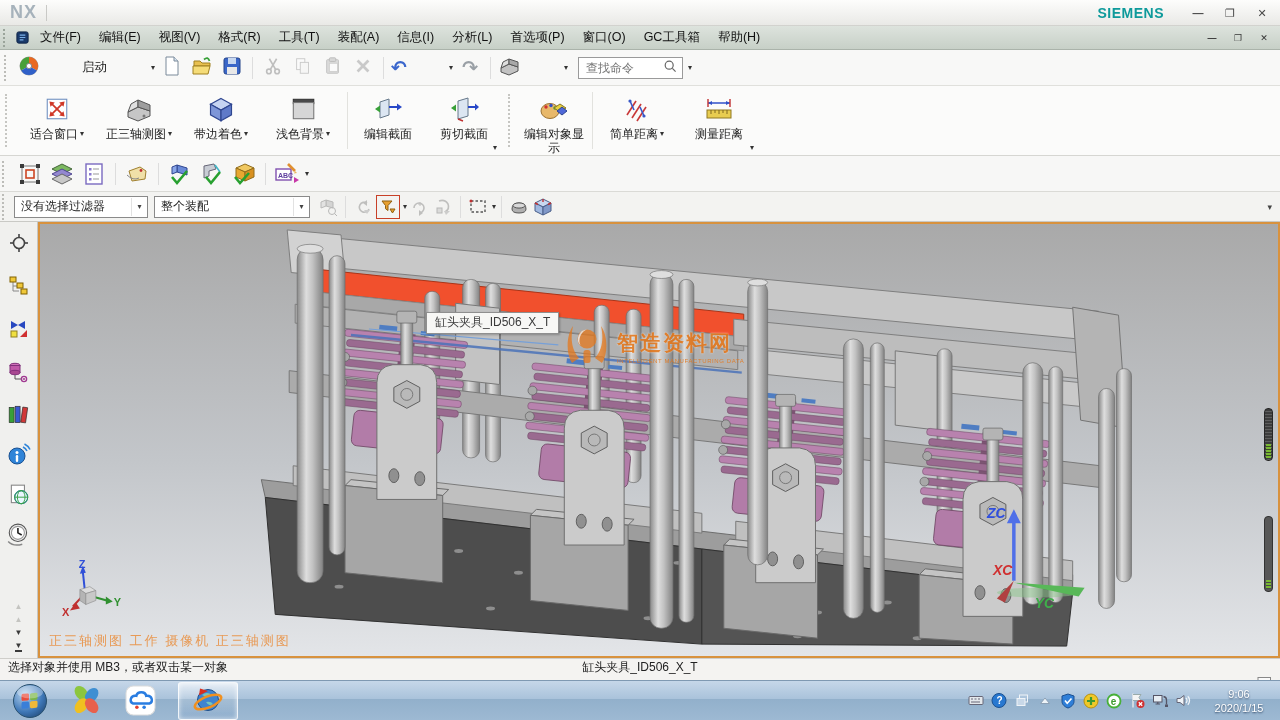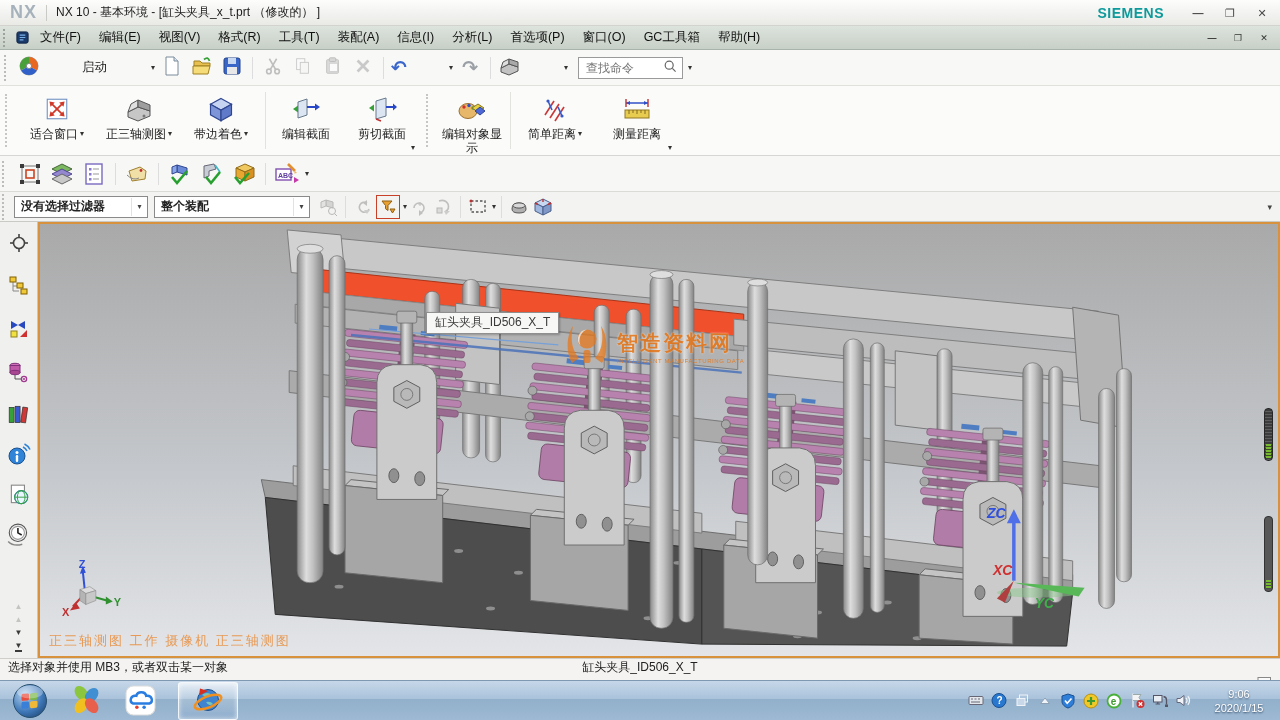--- a/index.html
+++ b/index.html
@@ -51,21 +51,21 @@
   .rsep{width:1px;background:#e2e2de;margin:6px 3px;}
   .rgrip{width:4px;border-left:2px dotted #c6c6c2;margin:8px 5px;}
   
   .smallbar{top:156px;height:36px;background:#f7f7f6;border-bottom:1px solid #dadad6;
     display:flex;align-items:center;box-sizing:border-box;}
   .sicon{width:26px;height:26px;display:flex;align-items:center;justify-content:center;margin:0 3px;}
   
   .filterbar{top:192px;height:30px;background:#f3f3f1;border-bottom:1px solid #c9c9c5;
     display:flex;align-items:center;box-sizing:border-box;font-size:12px;color:#222;}
   .fselect{height:20px;border:1px solid #8a8a8a;background:#fff;display:flex;align-items:center;
-    justify-content:space-between;padding-left:6px;margin-right:6px;font-weight:bold;}
+    justify-content:space-between;padding-left:6px;margin-right:6px;}
   .fsel1{width:126px;} .fsel2{width:148px;}
   .fsarrow{width:15px;height:18px;display:flex;align-items:center;justify-content:center;font-size:8px;color:#444;border-left:1px solid #e2e2e2;}
   .fsarrow::after{content:"▾";}
   .ficon{width:22px;height:22px;display:flex;align-items:center;justify-content:center;margin:0 1px;}
   .hlbox{border:1px solid #c84028;}
   .enddd{margin-left:auto;margin-right:8px;font-size:9px;color:#444;}
   .enddd::after{content:"▾";}
   
   .main{top:222px;height:436px;display:flex;}
   .resbar{width:38px;background:#f0f0ee;border-right:1px solid #c6c6c2;box-sizing:border-box;
@@ -106,21 +106,20 @@
   .tray{margin-left:auto;display:flex;align-items:center;gap:7px;padding-right:8px;}
   .trayicon{width:16px;height:16px;display:flex;align-items:center;justify-content:center;}
   .clock{font-size:11px;color:#fff;text-shadow:0 1px 2px rgba(10,30,60,.75);text-align:center;line-height:14px;margin-left:8px;width:66px;}
 </style>
 </head>
 <body>
 
 <div class="row titlebar">
   <span class="nxlogo">NX</span>
   <span class="tsep"></span>
-  <span class="ttitle">NX 10 - 基本环境 - [缸头夹具_x_t.prt （修改的） ]</span>
   <span class="brand">SIEMENS</span>
   <span class="winbtns">
     <span class="wb wb-min"></span>
     <span class="wb wb-max"></span>
     <span class="wb wb-close"></span>
   </span>
 </div>
 
 <div class="row menubar">
   <span class="mgrip"></span>
@@ -286,20 +285,32 @@
           <polygon points="3,8 12,13 12,22 3,17" fill="#7e96d8" stroke="#2f4690"></polygon>
           <polygon points="21,8 12,13 12,22 21,17" fill="#5f7ac8" stroke="#2f4690"></polygon>
         </svg>
     </span>
     <span class="rlabel">
         <span>带边着色</span>
         <span class="dd"></span>
       </span>
   </div>
 
+  <div class="rbtn">
+    <span class="ricon">
+      <svg width="28" height="28" viewBox="0 0 26 26">
+          <rect x="4" y="4" width="19" height="4" fill="#4a4a4a" stroke="#333"></rect>
+          <rect x="4" y="7" width="19" height="15" fill="#d6d6d6" stroke="#777"></rect>
+        </svg>
+    </span>
+    <span class="rlabel">
+        <span>浅色背景</span>
+        <span class="dd"></span>
+      </span>
+  </div>
 
   <span class="rsep"></span>
 
   <div class="rbtn" style="width:74px">
     <span class="ricon">
       <svg width="30" height="28" viewBox="0 0 30 28">
           <polygon points="7,7 16,4 16,20 7,23" fill="#dce6f2" stroke="#66788a"></polygon>
           <line x1="16" y1="12" x2="24" y2="12" stroke="#2848c8" stroke-width="2"></line>
           <polygon points="24,8.5 29,12 24,15.5" fill="#2848c8"></polygon>
           <polygon points="2,14 7,10.5 7,17.5" fill="#38a038"></polygon>

